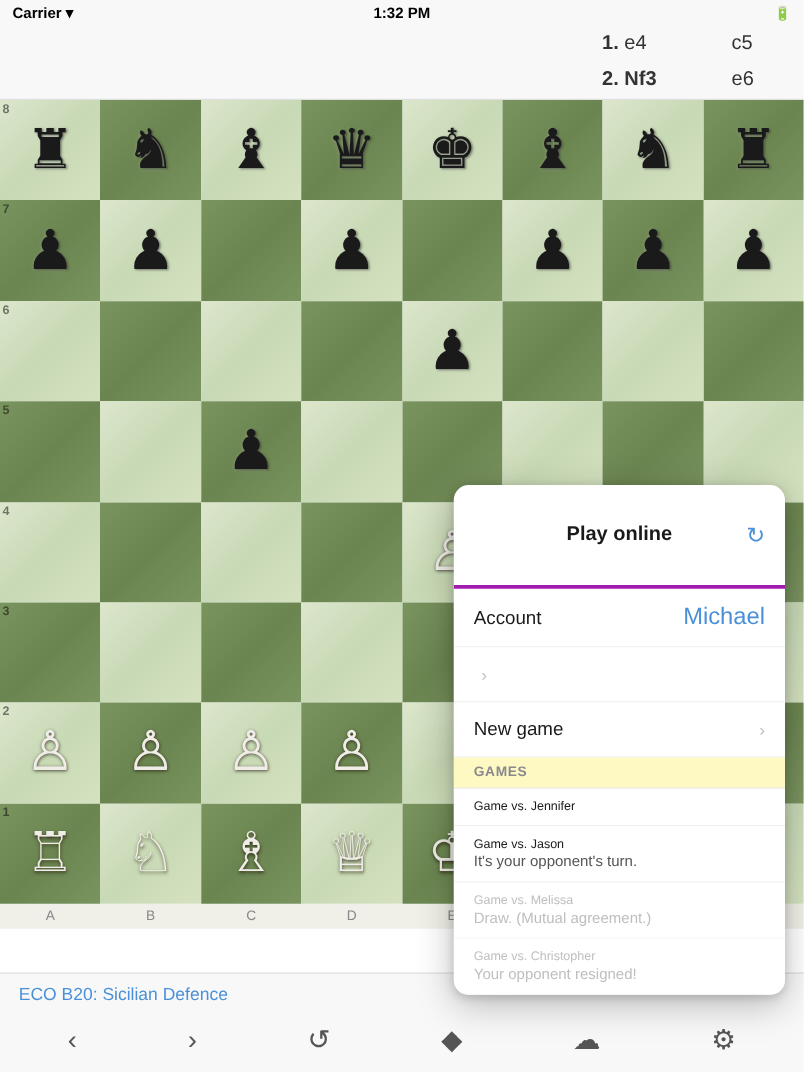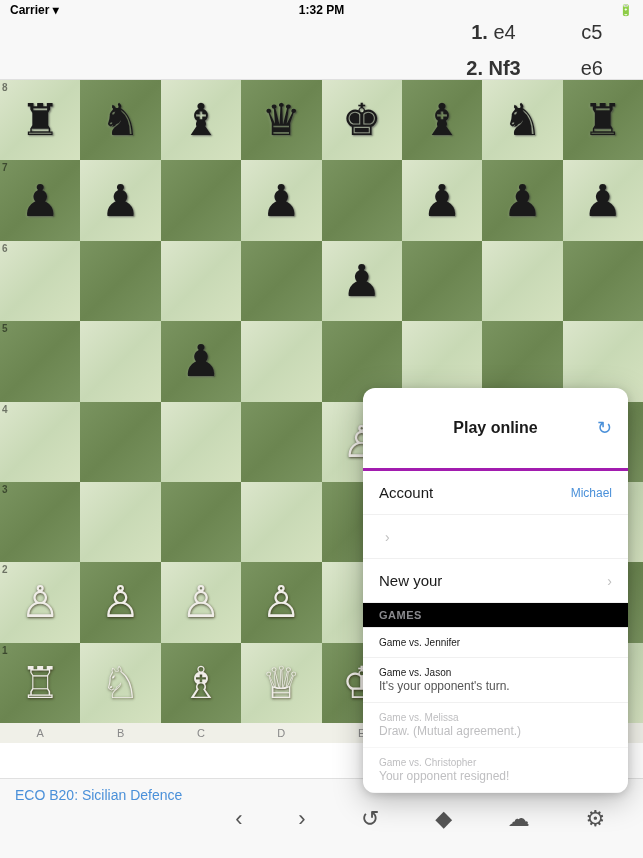--- a/index.html
+++ b/index.html
@@ -36,22 +36,22 @@
       display: flex;
       align-items: center;
       justify-content: flex-end;
       padding-right: 40px;
       gap: 60px;
       border-bottom: 1px solid #e0e0e0;
       position: relative;
       z-index: 10;
     }
     .notation-col {
-      text-align: center;
-      font-size: 20px;
+      text-align: left;
+      font-size: 16px;
       color: #333;
       line-height: 1.8;
     }
     .notation-col .move-num { font-weight: 700; }
     .notation-col .bold-move { font-weight: 700; }
 
     
     #chess-board-container {
       width: 643px;
       height: 643px;
@@ -116,21 +116,21 @@
     
     #bottom-bar {
       position: absolute;
       bottom: 0;
       left: 0;
       width: 643px;
       height: 80px;
       background: #f8f8f8;
       border-top: 1px solid #e0e0e0;
       display: flex;
-      flex-direction: row;
+      flex-direction: column;
     }
     #eco-label {
       padding: 8px 15px 2px;
       color: #4a90d9;
       font-size: 14px;
       font-weight: 500;
     }
     #nav-bar {
       display: flex;
       align-items: center;
@@ -195,31 +195,31 @@
       cursor: pointer;
       background: #fff;
       min-height: 44px;
     }
     .panel-row-label {
       font-size: 15px;
       color: #1a1a1a;
       flex: 1;
     }
     .panel-row-value {
-      font-size: 12px;
+      font-size: 19px;
       color: #4a90d9;
     }
     .panel-row-chevron {
       color: #c0c0c0;
       font-size: 14px;
       margin-left: 6px;
     }
 
     .games-section-header {
-      background: #000000;
+      background: #fef9c3;
       padding: 6px 16px;
       font-size: 11px;
       font-weight: 600;
       color: #8a8a8e;
       letter-spacing: 0.5px;
       border-bottom: 1px solid #e8e8e8;
     }
 
     .game-row {
       padding: 9px 16px;
@@ -444,21 +444,21 @@
   <div class="panel-row">
     <span class="panel-row-label">Account</span>
     <span class="panel-row-value">Michael</span>
   </div>
 
   <div class="panel-row">
     <span class="panel-row-chevron">›</span>
   </div>
 
   <div class="panel-row">
-    <span class="panel-row-label">New your</span>
+    <span class="panel-row-label">New game</span>
     <span class="panel-row-chevron">›</span>
   </div>
 
   <div class="games-section-header">GAMES</div>
 
   <div id="games-list">
 
   <div class="game-row">
         <div class="game-row-title">Game vs. Jennifer</div>
       </div>

